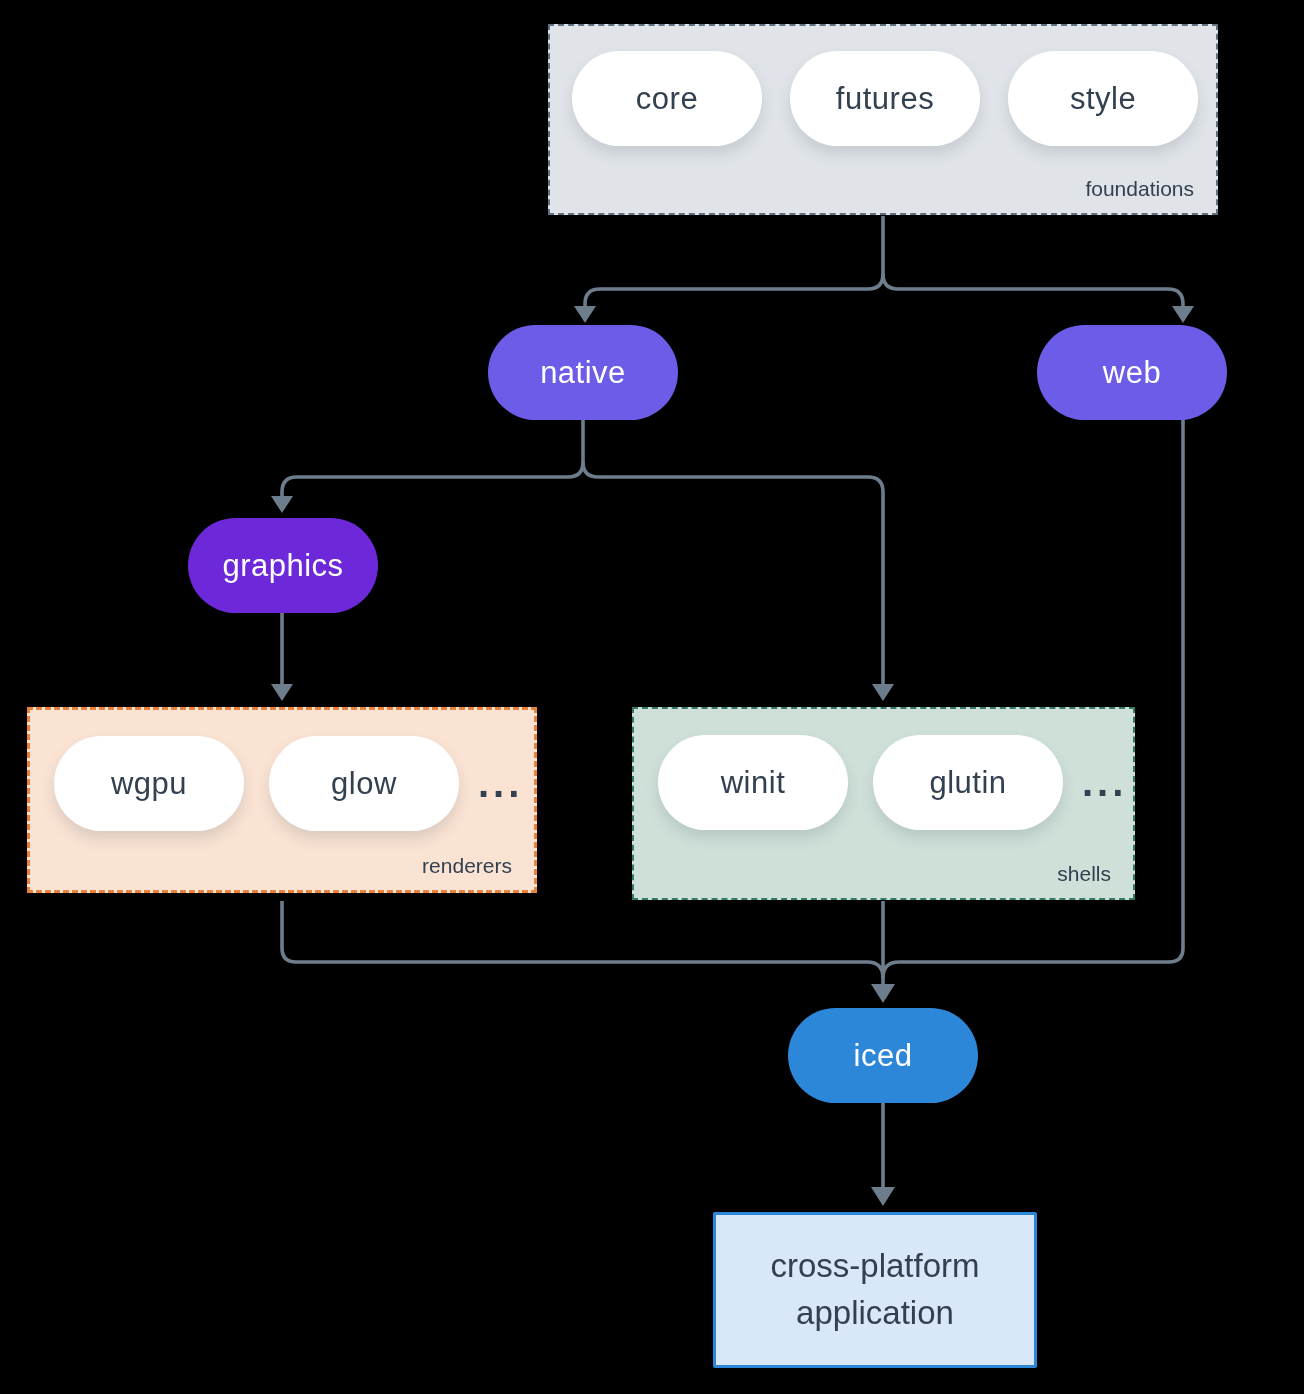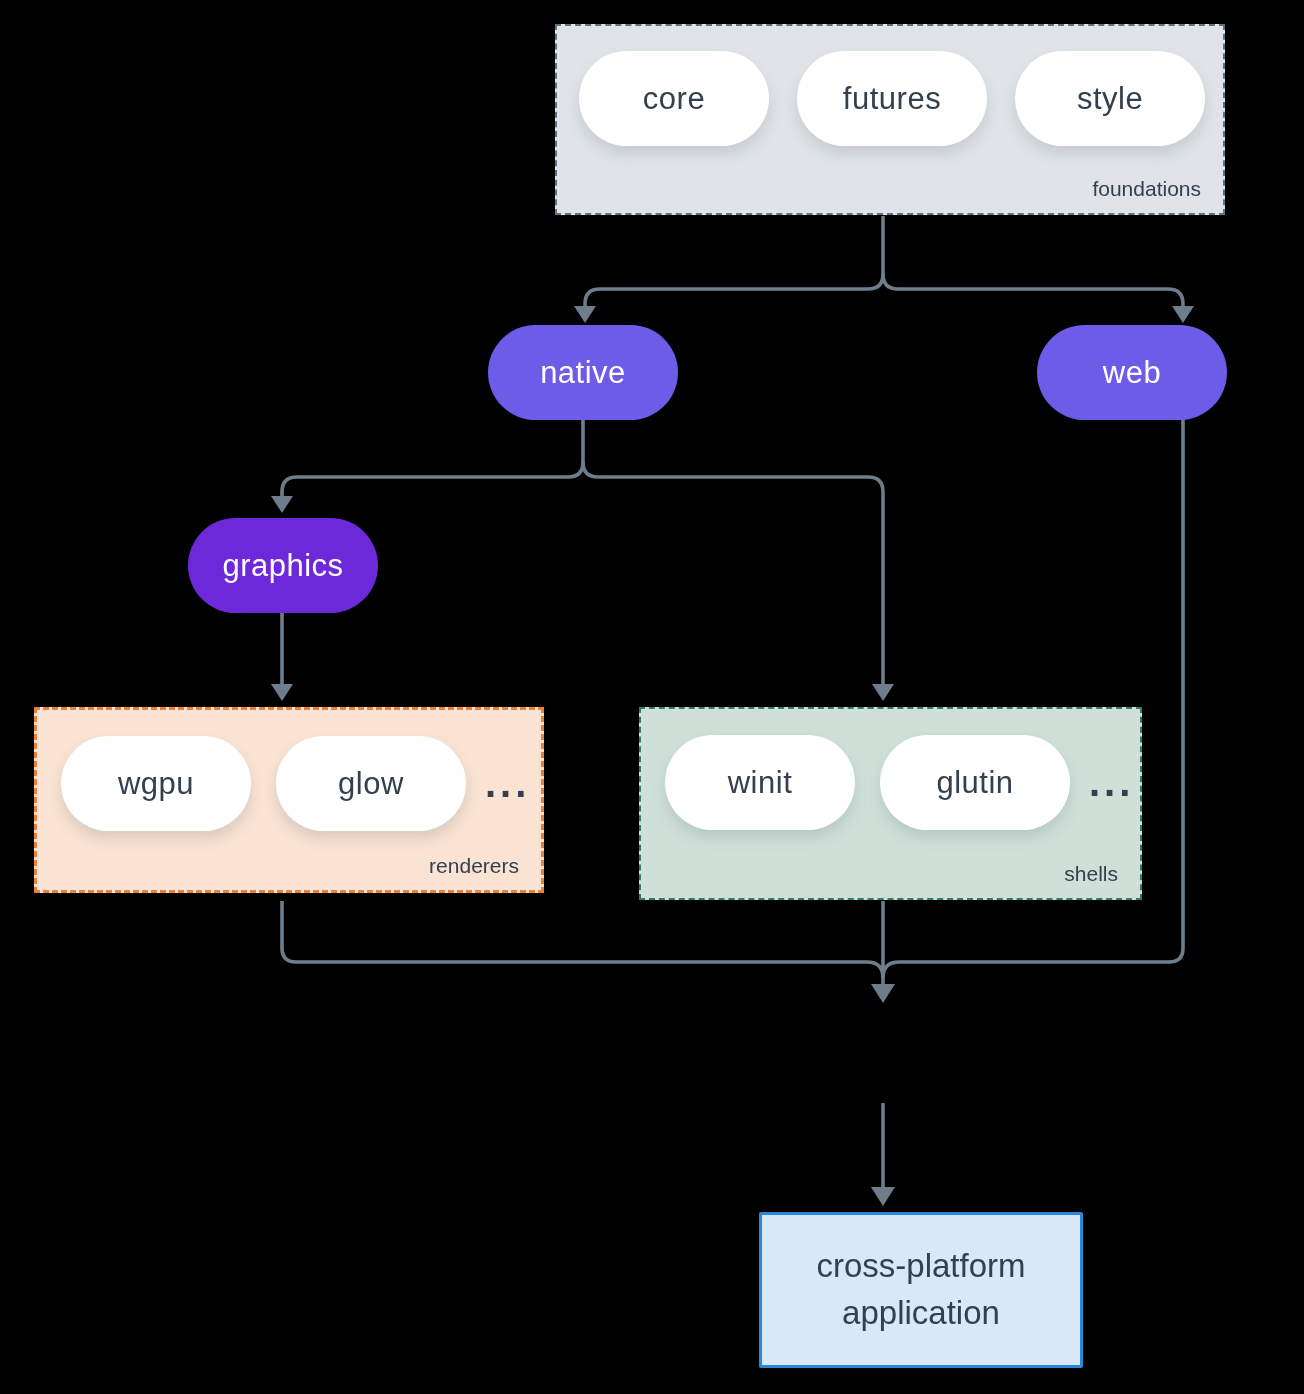--- a/index.html
+++ b/index.html
@@ -23,21 +23,21 @@
   }
   svg.edges path.line {
     fill: none;
     stroke: #6d7d8c;
     stroke-width: 3.6;
   }
   svg.edges path.head {
     fill: #6d7d8c;
     stroke: none;
   }
-  .node, .group, .appbox { position: absolute; box-sizing: border-box; z-index: 2; margin-left: 7px; }
+  .node, .group, .appbox { position: absolute; box-sizing: border-box; z-index: 2; }
   .pill {
     position: absolute;
     width: 190px; height: 95px;
     border-radius: 48px;
     display: flex; align-items: center; justify-content: center;
     font-size: 31px;
     letter-spacing: 0.5px;
     z-index: 3;
   }
   .pill.white {
@@ -80,21 +80,21 @@
     color: #33404f;
     letter-spacing: 4px;
   }
   
   #node-native   { left: 488px;  top: 325px; }
   #node-web      { left: 1037px; top: 325px; }
   #node-graphics { left: 188px;  top: 518px; }
   #node-iced     { left: 788px;  top: 1008px; }
 
   .appbox {
-    left: 752px; top: 1212px;
+    left: 713px; top: 1212px;
     width: 324px; height: 156px;
     background: #d9e8f8;
     border: 3px solid #2d87d8;
     border-radius: 2px;
     display: flex; align-items: center; justify-content: center;
     text-align: center;
     font-size: 33px;
     line-height: 1.42;
     color: #33404f;
     padding: 0 32px;
@@ -153,16 +153,17 @@
     <div class="group-label">renderers</div>
   </div>
 
   <div class="group shells">
     <div class="pill white" style="left:24px; top:26px;">winit</div>
     <div class="pill white" style="left:239px; top:26px;">glutin</div>
     <div class="dots" style="left:448px;">...</div>
     <div class="group-label">shells</div>
   </div>
 
+  <div class="pill blue" id="node-iced">iced</div>
 
   <div class="appbox">cross-platform application</div>
 
 </div>
 
 </body></html>

